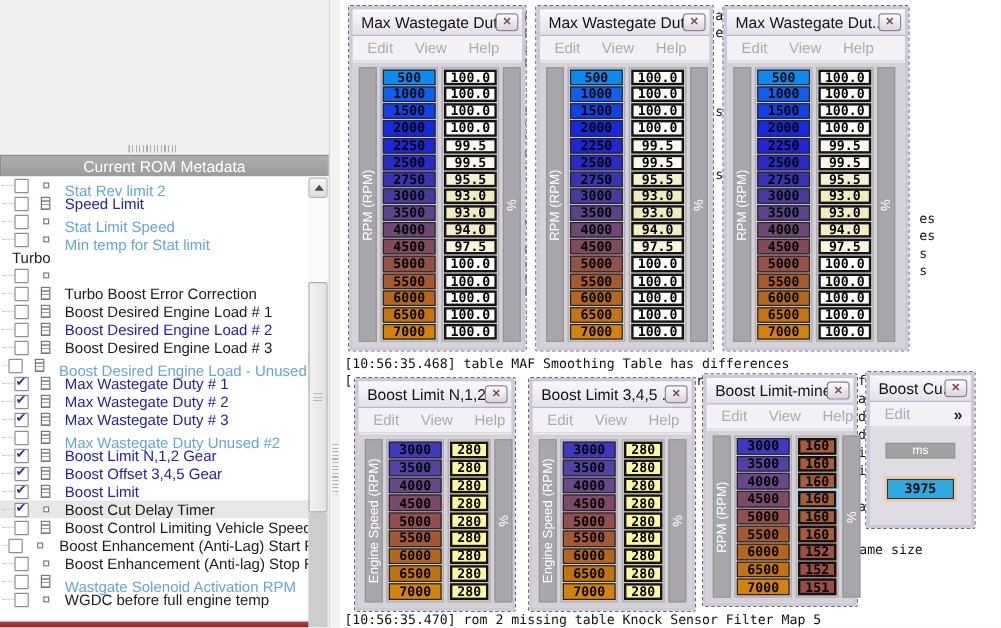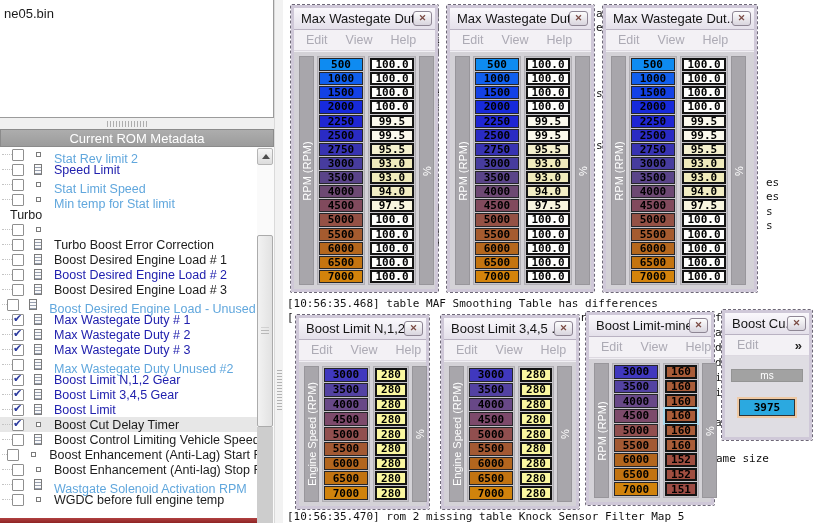--- a/index.html
+++ b/index.html
@@ -145,38 +145,35 @@
   .w-wide .cell.val { width:44px; }
   .w-narrow .cell.val { width:32px; }
   .cell.val.sel { outline:2px solid #A9D9ED; }
 
   
   .cut-body {
     position:absolute; left:0; right:0; bottom:0; top:43px;
     background:#DFDDE3; display:flex; flex-direction:column; align-items:center;
   }
   .ms-bar {
-    margin-top:13px; width:72px; height:13px; background:#A2A2A2; border:1px solid #949494;
+    margin-top:13px; width:58px; height:13px; background:#A2A2A2; border:1px solid #949494;
     color:#FFFFFF; font-size:10px; text-align:center; line-height:11px;
   }
   .cut-cell {
     margin-top:17px; width:56px; height:17px;
     display:flex; align-items:center; justify-content:center;
     font-family:"DejaVu Sans Mono", monospace; font-size:11px; font-weight:bold; color:#000;
     border:1px solid #333; outline:2px solid #EFC9A4;
   }
 </style>
 </head>
 <body>
 
 <div id="app">
 
-  <div id="file-box">
-    <span id="file-label">ne05.bin</span>
-  </div>
 
   <div id="h-splitter">
     <div class="grip"></div>
   </div>
 
   <div id="meta-header">Current ROM Metadata</div>
 
   <div id="tree">
       <div class="tree-row">
         <span class="stub"></span>
@@ -309,21 +306,21 @@
         <span class="tree-label c-navy">Boost Limit N,1,2 Gear</span>
       </div>
       <div class="tree-row">
         <span class="stub"></span>
         <span class="cbx">
           <span class="mark">✔</span>
         </span>
         <span class="icon-slot">
           <span class="icon-table"></span>
         </span>
-        <span class="tree-label c-navy">Boost Limit 3,4,5 Gear</span>
+        <span class="tree-label c-navy">Boost Offset 3,4,5 Gear</span>
       </div>
       <div class="tree-row">
         <span class="stub"></span>
         <span class="cbx">
           <span class="mark">✔</span>
         </span>
         <span class="icon-slot">
           <span class="icon-table"></span>
         </span>
         <span class="tree-label c-navy">Boost Limit</span>

